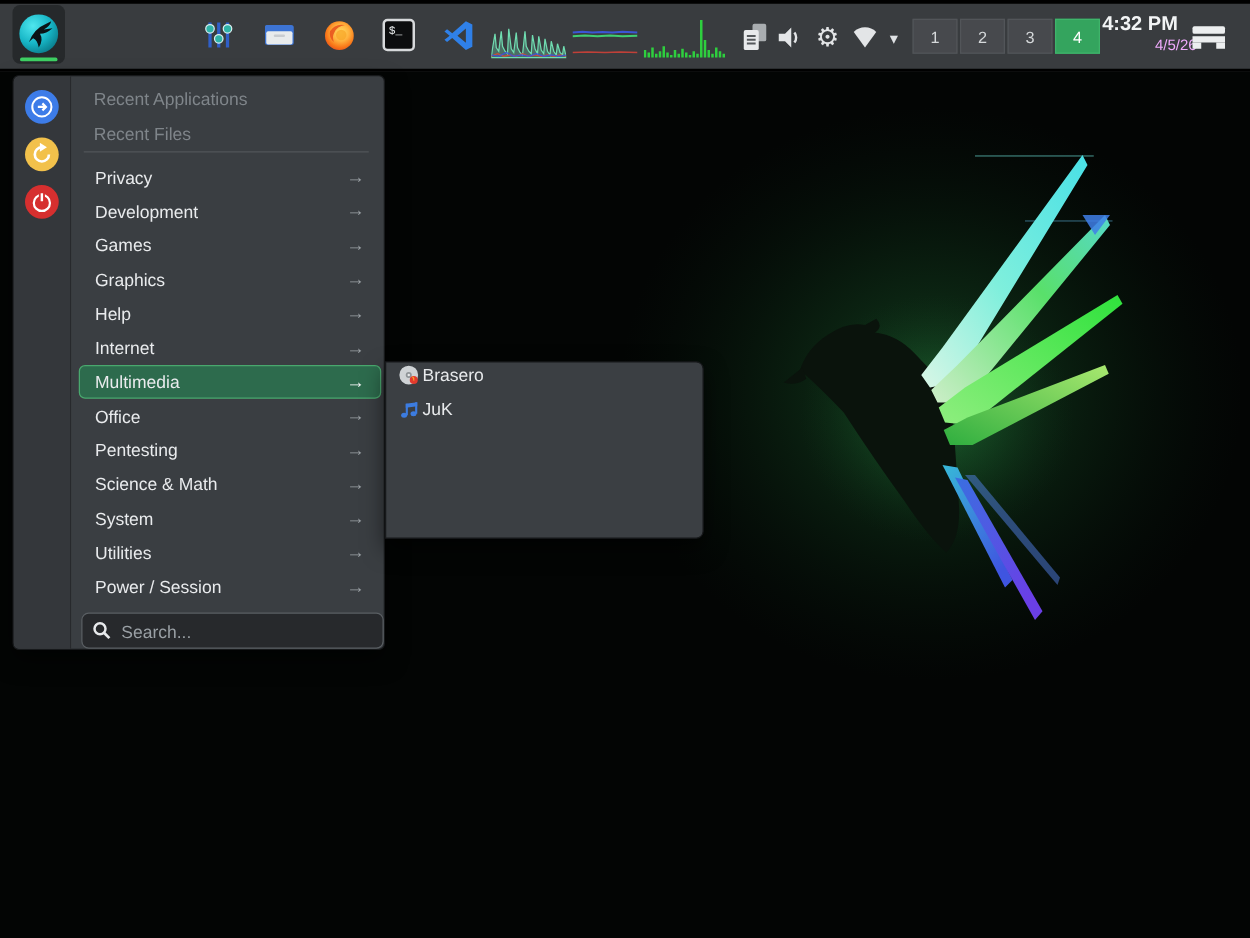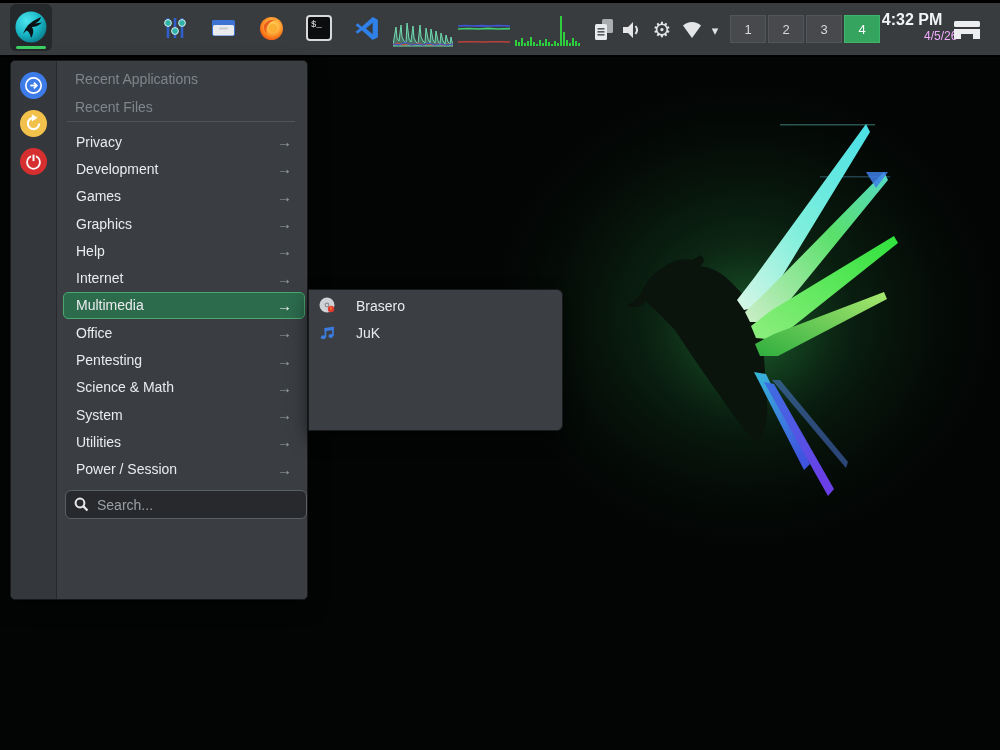--- a/index.html
+++ b/index.html
@@ -26,21 +26,21 @@
   #pager { position:absolute; left:730px; top:12px; height:28px; display:flex; gap:2px; }
   .ws { width:36px; height:28px; background:#47494d; border:1px solid #525559; color:#d6d9db;
         font-size:13px; display:flex; align-items:center; justify-content:center; cursor:pointer; }
   .ws.active { background:#34a45e; border-color:#3fb46b; color:#fff; }
   #clock { position:absolute; left:880px; top:7px; width:64px; text-align:center; cursor:pointer; color:#f2f4f5; }
   #clock .time { font-size:16px; font-weight:600; line-height:19px; }
   #clock .date { font-size:12px; color:#f0abfc;padding-left:44px; }
   #show-desktop { left:948px; top:11px; width:38px; height:32px; }
 
   
-  #menu { position:absolute; left:10px; top:60px; width:298px; height:540px;
+  #menu { position:absolute; left:10px; top:60px; width:298px; height:460px;
           background:#3a3e42; border:1px solid #17191b; border-radius:5px;
           box-shadow:0 8px 18px rgba(0,0,0,.55); }
   #menu-side { position:absolute; left:0; top:0; bottom:0; width:46px; background:#34373b;
                border-right:1px solid #27292c; border-radius:5px 0 0 5px; }
   .session-btn { position:absolute; left:9px; width:27px; height:27px; border-radius:50%;
                  border:none; cursor:pointer; display:flex; align-items:center; justify-content:center; }
   #btn-logout   { top:11px; background:#3d7ce8; }
   #btn-restart  { top:49px; background:#f2c14b; }
   #btn-shutdown { top:87px; background:#d62f2f; }
 
@@ -60,21 +60,21 @@
                 background:#27292c; border:1px solid #5a5f63; border-radius:6px;
                 display:flex; align-items:center; padding:0 8px; gap:8px; }
   #search-input { flex:1; background:transparent; border:none; outline:none;
                   color:#d3d6d8; font-size:14px; font-family:"Liberation Sans",sans-serif; }
   #search-input::placeholder { color:#9aa0a5; }
 
   
   #submenu { position:absolute; left:308px; top:289px; width:255px; height:142px;
              background:#3b3f43; border:1px solid #17191b; border-radius:0 6px 6px 0;
              box-shadow:0 8px 18px rgba(0,0,0,.55); padding-top:2px; }
-  .sub-row { height:27.3px; display:flex; align-items:center; gap:20px; padding:0 10px; cursor:pointer; }
+  .sub-row { height:27.3px; display:flex; align-items:flex-start; gap:2px; padding:0 10px; cursor:pointer; }
   .sub-row .lbl { color:#e8eaec; font-size:14px; }
   .sub-icon { width:17px; height:17px; flex:0 0 17px; }
 </style>
 </head>
 <body>
 
 <div id="desktop">
   <svg id="wallpaper-svg" width="1000" height="750" viewBox="0 0 1000 750">
     <defs>
       <radialGradient id="glowG" cx="50%" cy="50%" r="50%">

